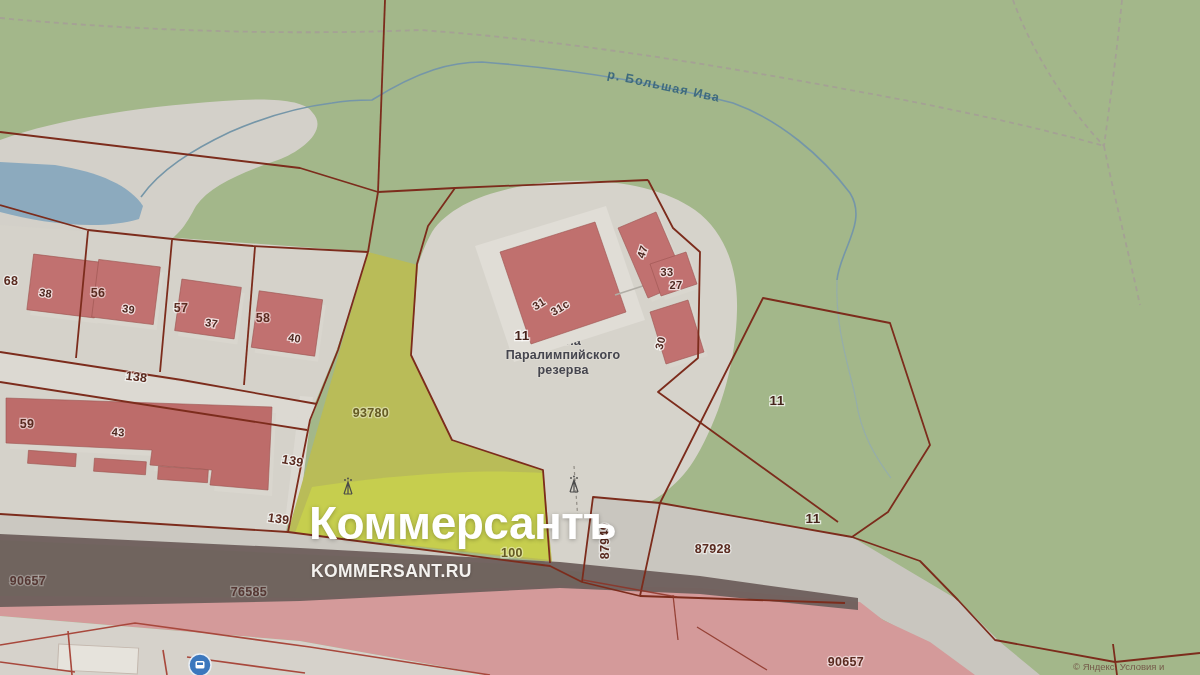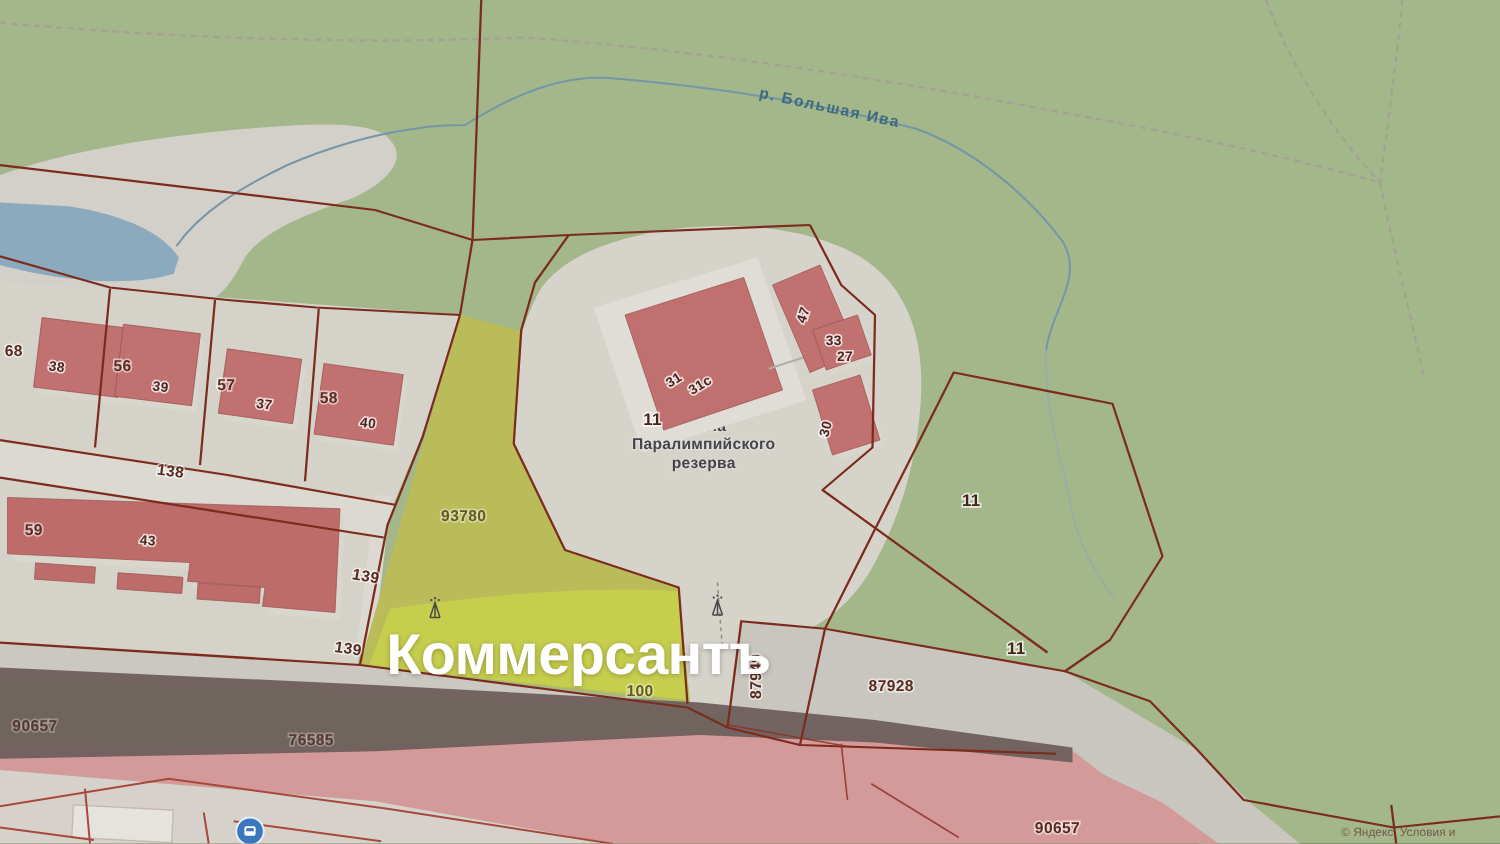--- a/index.html
+++ b/index.html
@@ -211,14 +211,15 @@
         <text x="813" y="523" class="mlabel parcel big">11</text>
         <text x="713" y="553" class="mlabel parcel">87928</text>
         <text x="609" y="541" transform="rotate(-90 609 541)" class="mlabel parcel">87949</text>
         <text x="28" y="585" class="mlabel parcel dim">90657</text>
         <text x="249" y="596" class="mlabel parcel dim">76585</text>
         <text x="846" y="666" class="mlabel parcel">90657</text>
       </g>
 </svg>
 
   <div class="wm-title">Коммерсантъ</div>
+  <div class="wm-site">KOMMERSANT.RU</div>
   <div class="copyright">© Яндекс. Условия и</div>
 </div>
 
 </body></html>

